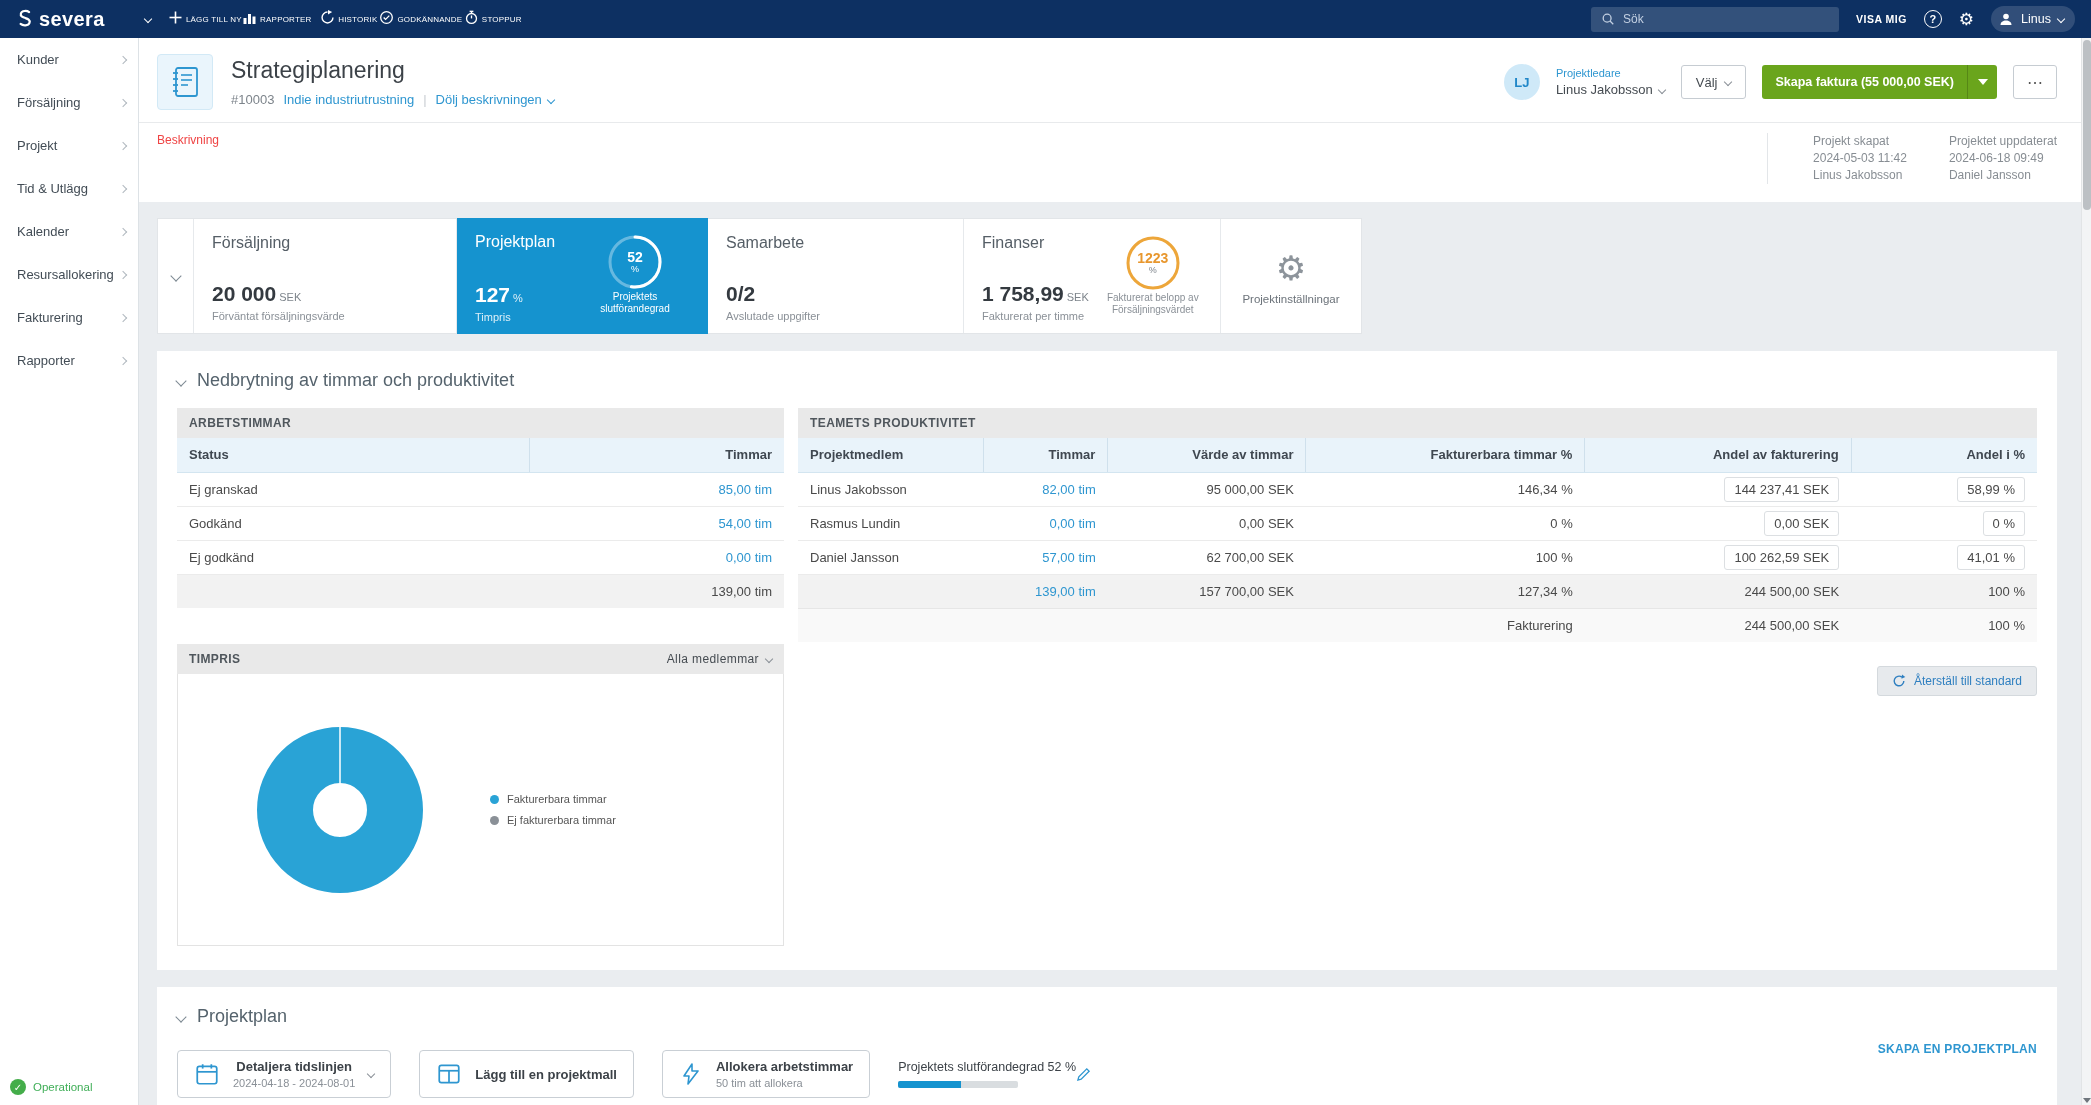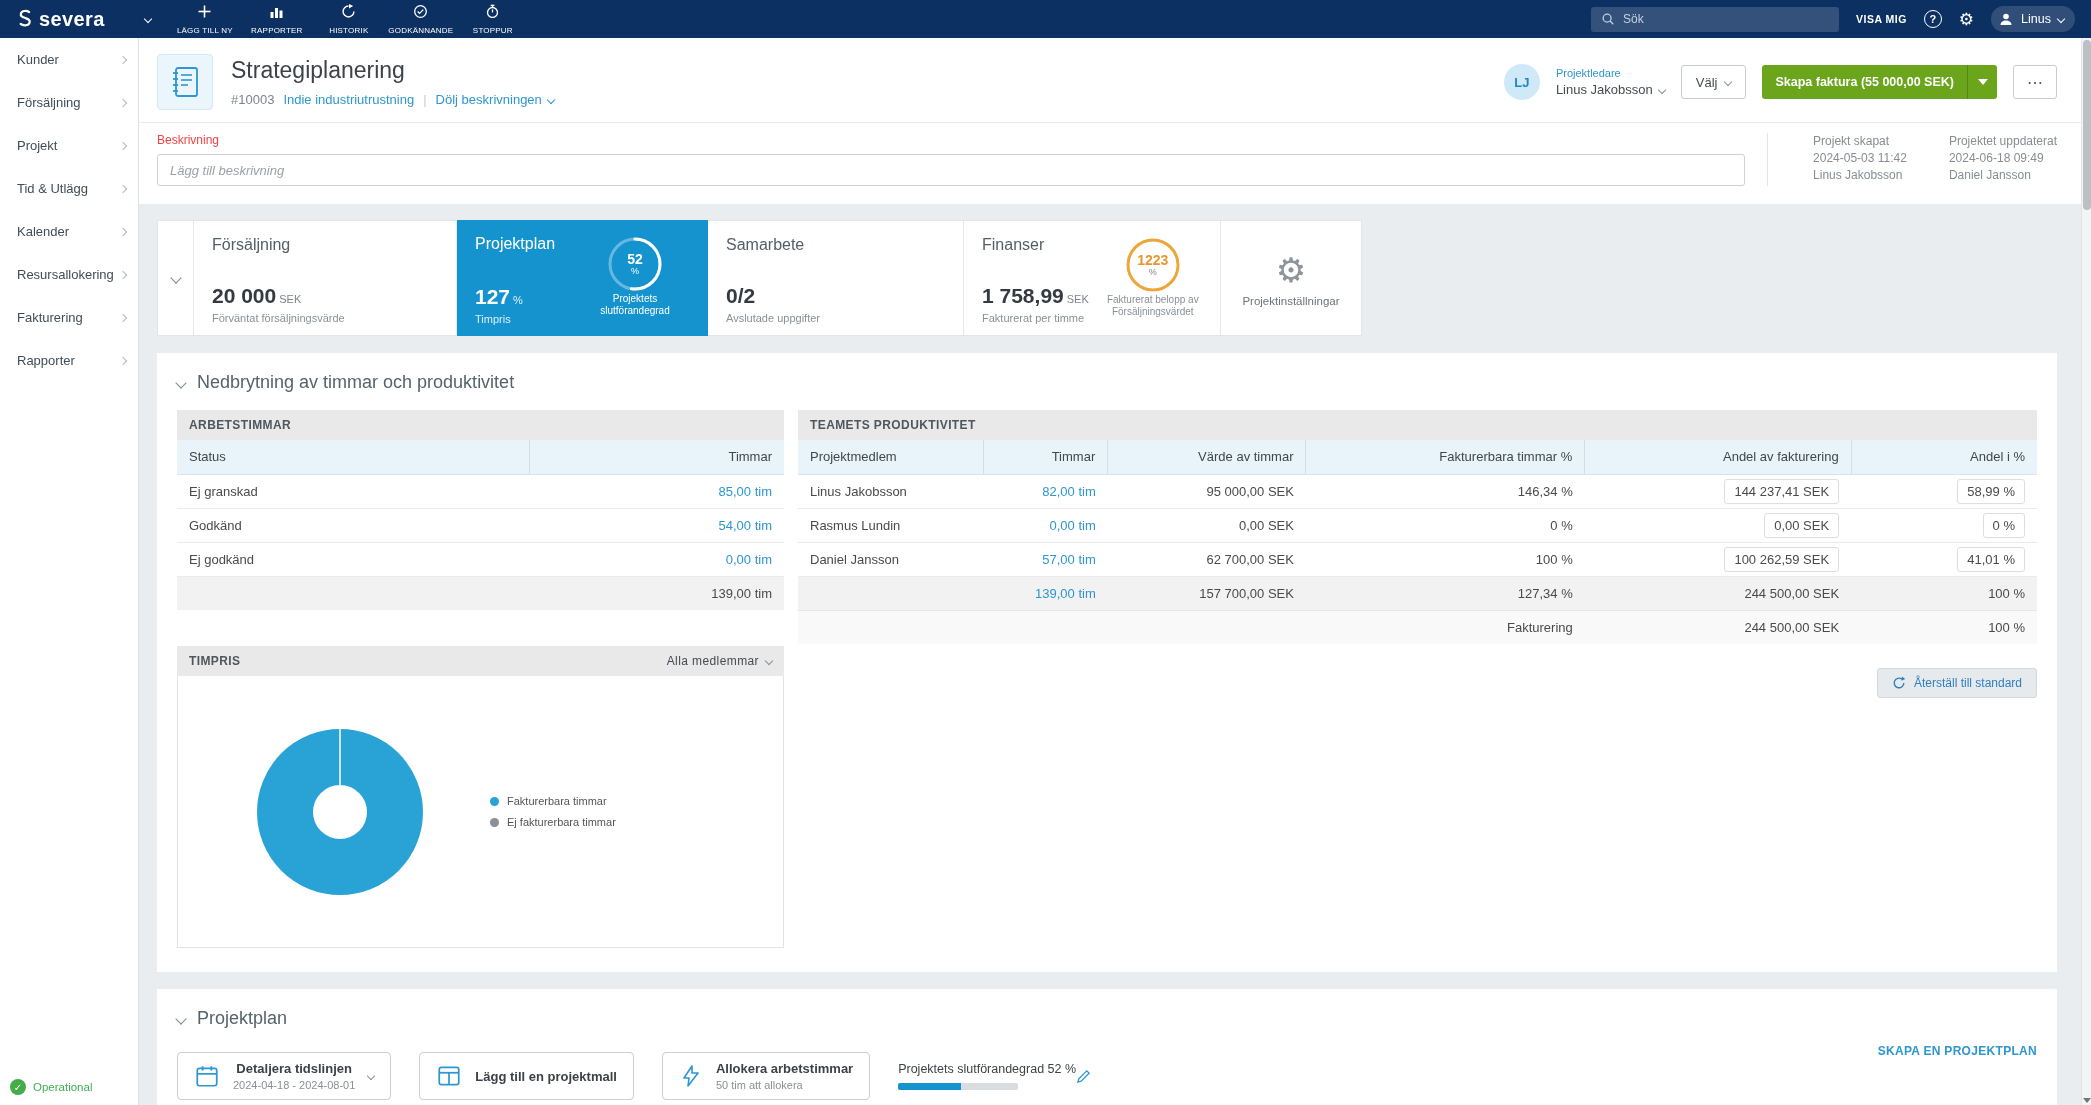--- a/index.html
+++ b/index.html
@@ -5,21 +5,21 @@
   *{box-sizing:border-box;margin:0;padding:0}
   html,body{width:2091px;height:1105px;overflow:hidden}
   body{font-family:"Liberation Sans",sans-serif;background:#eaedf0;position:relative;color:#444}
   .clickable{cursor:pointer}
 
   
   .topbar{position:absolute;top:0;left:0;right:0;height:38px;background:#0d3062;display:flex;align-items:center;color:#fff;z-index:20}
   .brand{display:flex;align-items:center;gap:3px;padding:0 14px;font-size:20px;font-weight:bold;letter-spacing:.4px;cursor:pointer}
   .brand-chev{margin-left:26px;cursor:pointer;display:flex;align-items:center}
   .topnav{display:flex;align-items:stretch;margin-left:18px}
-  .topnav-item{width:72px;display:flex;flex-direction:column;align-items:center;justify-content:center;gap:3px;cursor:pointer;height:38px}
+  .topnav-item{width:72px;display:flex;align-items:center;justify-content:center;gap:3px;cursor:pointer;height:38px}
   .topnav-item .lbl{font-size:8px;letter-spacing:.2px;white-space:nowrap}
   .topbar-right{margin-left:auto;display:flex;align-items:center;gap:17px;padding-right:16px}
   .searchbox{display:flex;align-items:center;gap:8px;background:rgba(255,255,255,.16);border-radius:3px;height:25px;width:248px;padding:0 10px}
   .searchbox input{background:transparent;border:none;outline:none;color:#ffffff;font-size:12px;width:100%;font-family:"Liberation Sans",sans-serif}
   .searchbox input::placeholder{color:#c3d0e2}
   .visamig{font-size:10.5px;font-weight:bold;letter-spacing:.5px;cursor:pointer}
   .helpicon{width:18px;height:18px;border:1.4px solid #fff;border-radius:50%;font-size:11px;font-weight:bold;display:flex;align-items:center;justify-content:center;cursor:pointer}
   .gearicon{font-size:17px;cursor:pointer;line-height:1}
   .userchip{display:flex;align-items:center;gap:7px;background:rgba(255,255,255,.15);border-radius:14px;height:26px;padding:0 11px 0 7px;cursor:pointer;font-size:12.5px}
 
@@ -101,21 +101,21 @@
   .panel-head{display:flex;align-items:center;gap:12px;padding:19px 20px 17px;font-size:18px;color:#55636d;cursor:default}
   .panel-head .chev{cursor:pointer}
 
   .breakdown-body{display:flex;padding:0 20px 24px;gap:14px}
   .left-col{width:607px;flex:none}
   .right-col{flex:1}
   .band{height:30px;background:#e9e9e9;display:flex;align-items:center;justify-content:space-between;padding:0 12px;font-size:12px;font-weight:bold;color:#4f565c;letter-spacing:.4px}
   .band .filter{display:flex;align-items:center;gap:7px;font-weight:normal;font-size:12px;color:#454b51;cursor:pointer}
 
   table{width:100%;border-collapse:collapse;font-size:13px;color:#4a4a4a;table-layout:fixed}
-  th{height:34px;background:#e9f3fa;font-weight:normal;color:#3f4750;padding:0 12px;text-align:right;border-bottom:1px solid #d3e5f0}
+  th{height:34px;background:#e9f3fa;font-weight:bold;color:#3f4750;padding:0 12px;text-align:right;border-bottom:1px solid #d3e5f0}
   th:first-child{text-align:left}
   th + th{border-left:1px solid #cfe0ec}
   td{height:34px;padding:0 12px;border-bottom:1px solid #ebebeb;text-align:right;white-space:nowrap;overflow:hidden}
   td:first-child{text-align:left}
   .val-link{color:#2e96d0;cursor:pointer}
   tr.total-row td{background:#f2f2f2;border-bottom:none}
   tr.invoicing-row td{background:#f9f9f9;border-top:1px solid #e6e6e6;border-bottom:none}
   .chip{display:inline-block;border:1px solid #dcdfe2;border-radius:3px;padding:4px 9px;background:#fff;cursor:text}
 
   .reset-row{display:flex;justify-content:flex-end;margin-top:24px}
@@ -313,21 +313,20 @@
               <span class="tri-down"></span>
             </button>
         </div>
         <button class="btn-more">⋯</button>
       </div>
     </div>
 
     <div class="descband">
       <div class="desc-left">
         <div class="desc-label">Beskrivning</div>
-        <input class="desc-input" placeholder="Lägg till beskrivning" style="">
       </div>
       <div class="desc-meta">
         <div class="meta-col">
           <div>Projekt skapat</div>
           <div>2024-05-03 11:42</div>
           <div>Linus Jakobsson</div>
         </div>
         <div class="meta-col">
           <div>Projektet uppdaterat</div>
           <div>2024-06-18 09:49</div>

